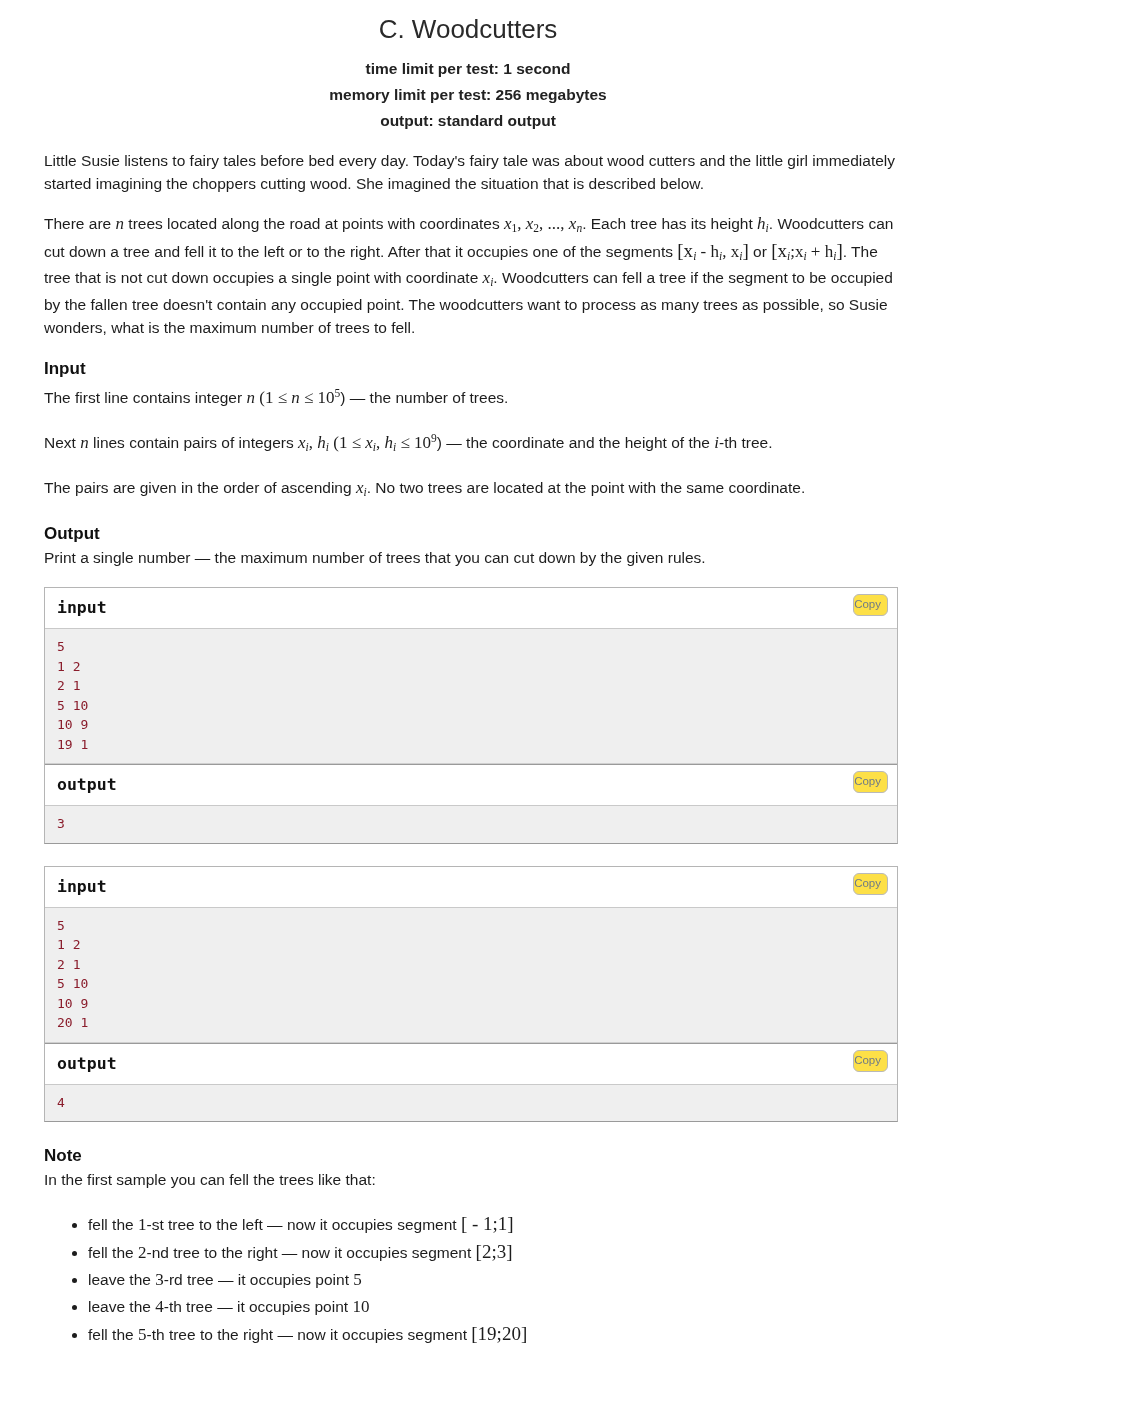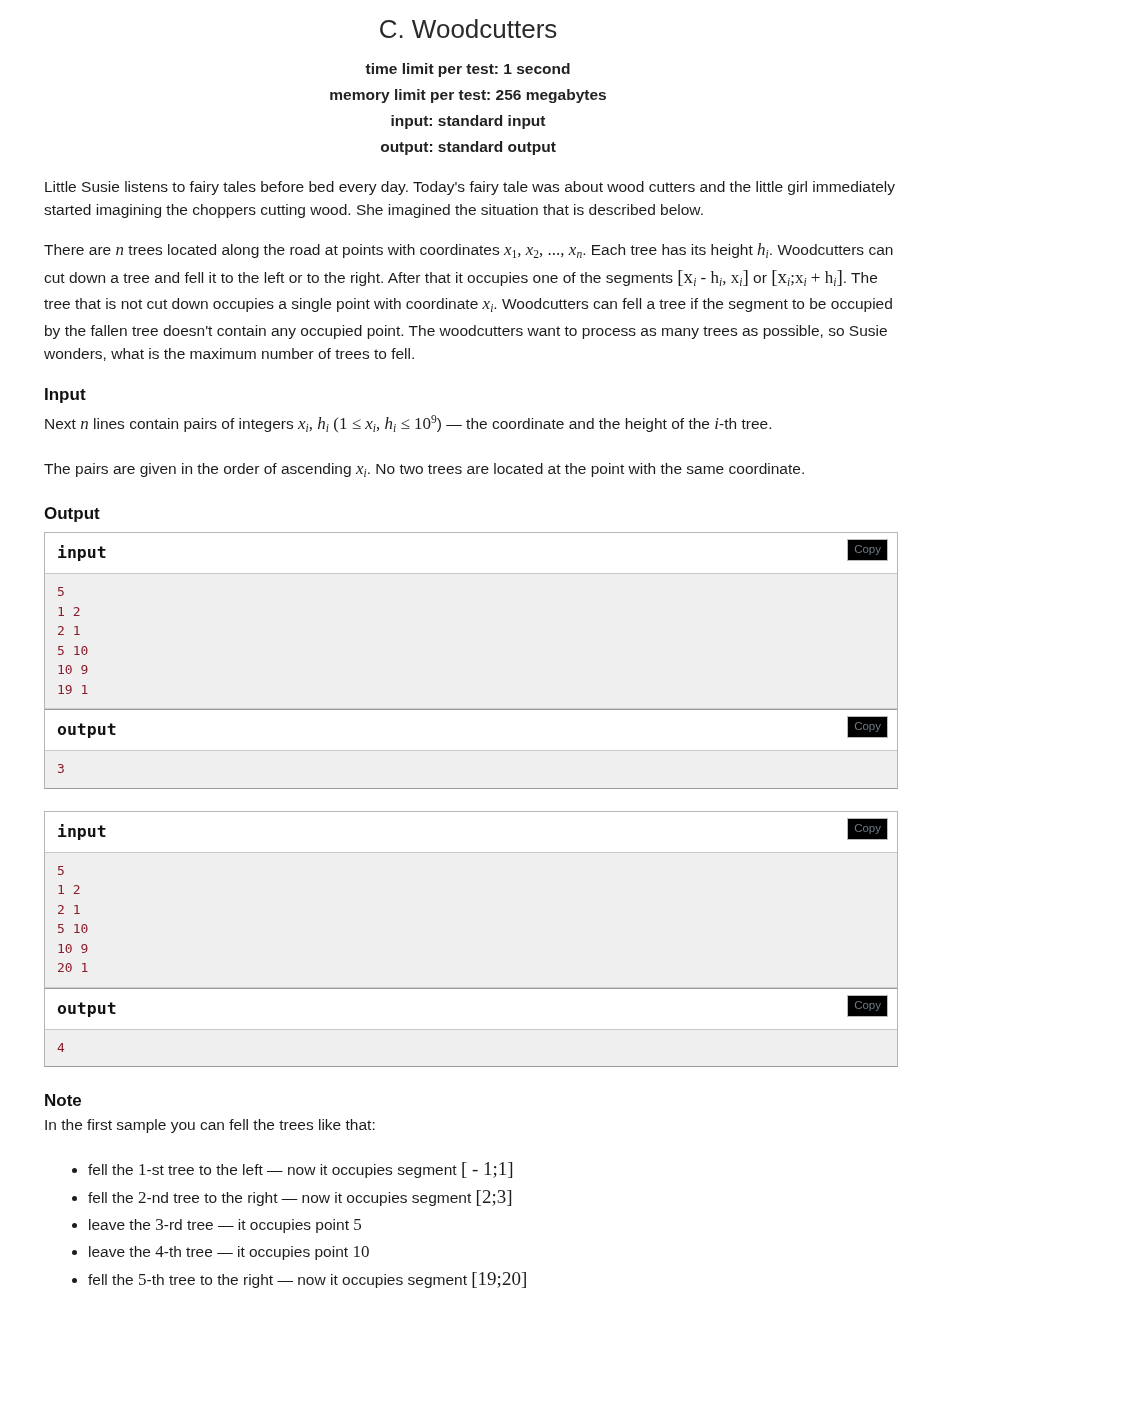--- a/index.html
+++ b/index.html
@@ -79,27 +79,27 @@
     color: #111;
     line-height: 22px;
     border-bottom: 1px solid #c9c9c9;
   }
   .io-head.second { border-top: 1px solid #9a9a9a; }
   .copy-btn {
     position: absolute;
     right: 9px;
     top: 6px;
     border: 1px solid #b9b9b9;
-    background: #000000;
+    background: #fde047;
     color: #6f7b86;
     font-family: "Liberation Sans", sans-serif;
     font-size: 11.5px;
     line-height: 13px;
-    padding: 3px 6px 4px 6px;
-    border-radius: 0;
+    padding: 3px 6px 4px 0;
+    border-radius: 6px;
     cursor: pointer;
   }
   .io-body {
     background: #efefef;
     padding: 8px 12px 9px 12px;
     font-family: "DejaVu Sans Mono", monospace;
     font-size: 13px;
     line-height: 19.5px;
     color: #8a1c2b;
     white-space: pre;
@@ -121,37 +121,38 @@
 </style>
 </head>
 <body>
 
 <div class="page">
 
   <div class="header">
     <div class="prob-title">C. Woodcutters</div>
     <div class="prop-line">time limit per test: 1 second</div>
     <div class="prop-line">memory limit per test: 256 megabytes</div>
-    <div class="prop-line">input: standard input</div>
     <div class="prop-line">output: standard output</div>
   </div>
 
   <div class="content">
 
     <p class="para first">Little Susie listens to fairy tales before bed every day. Today's fairy tale was about wood cutters and the little girl immediately started imagining the choppers cutting wood. She imagined the situation that is described below.</p>
 
     <p class="para"><span>There are </span><span class="mi">n</span><span> trees located along the road at points with coordinates </span><span class="mi">x</span><span class="subn">1</span><span class="mo">, </span><span class="mi">x</span><span class="subn">2</span><span class="mo">, ..., </span><span class="mi">x</span><span class="sub">n</span><span>. Each tree has its height </span><span class="mi">h</span><span class="sub">i</span><span>. Woodcutters can cut down a tree and fell it to the left or to the right. After that it occupies one of the segments </span><span class="bigbr">[x</span><span class="sub">i</span><span class="mo"> - h</span><span class="sub">i</span><span class="mo">, x</span><span class="sub">i</span><span class="bigbr">]</span><span> or </span><span class="bigbr">[x</span><span class="sub">i</span><span class="mo">;x</span><span class="sub">i</span><span class="mo"> + h</span><span class="sub">i</span><span class="bigbr">]</span><span>. The tree that is not cut down occupies a single point with coordinate </span><span class="mi">x</span><span class="sub">i</span><span>. Woodcutters can fell a tree if the segment to be occupied by the fallen tree doesn't contain any occupied point. The woodcutters want to process as many trees as possible, so Susie wonders, what is the maximum number of trees to fell.</span></p>
 
     <div class="section-title tight">Input</div>
+    <p class="para under-head"><span>The first line contains integer </span><span class="mi">n</span><span class="mn"> (1 </span><span class="mo">≤</span><span class="mi"> n </span><span class="mo">≤</span><span class="mn"> 10</span><span class="sup">5</span><span>) — the number of trees.</span></p>
 
     <p class="para"><span>Next </span><span class="mi">n</span><span> lines contain pairs of integers </span><span class="mi">x</span><span class="sub">i</span><span class="mo">, </span><span class="mi">h</span><span class="sub">i</span><span class="mn"> (1 </span><span class="mo">≤</span><span class="mi"> x</span><span class="sub">i</span><span class="mo">, </span><span class="mi">h</span><span class="sub">i</span><span class="mo"> ≤</span><span class="mn"> 10</span><span class="sup">9</span><span>) — the coordinate and the height of the </span><span class="mi">i</span><span>-th tree.</span></p>
 
     <p class="para"><span>The pairs are given in the order of ascending </span><span class="mi">x</span><span class="sub">i</span><span>. No two trees are located at the point with the same coordinate.</span></p>
 
     <div class="section-title tight">Output</div>
+    <p class="para under-head">Print a single number — the maximum number of trees that you can cut down by the given rules.</p>
 
 
     <div class="sample-tests">
 
       <div class="sample-test">
         <div class="io-head">
           <span>input</span>
           <button class="copy-btn">Copy</button>
         </div>
         <div class="io-body">5

